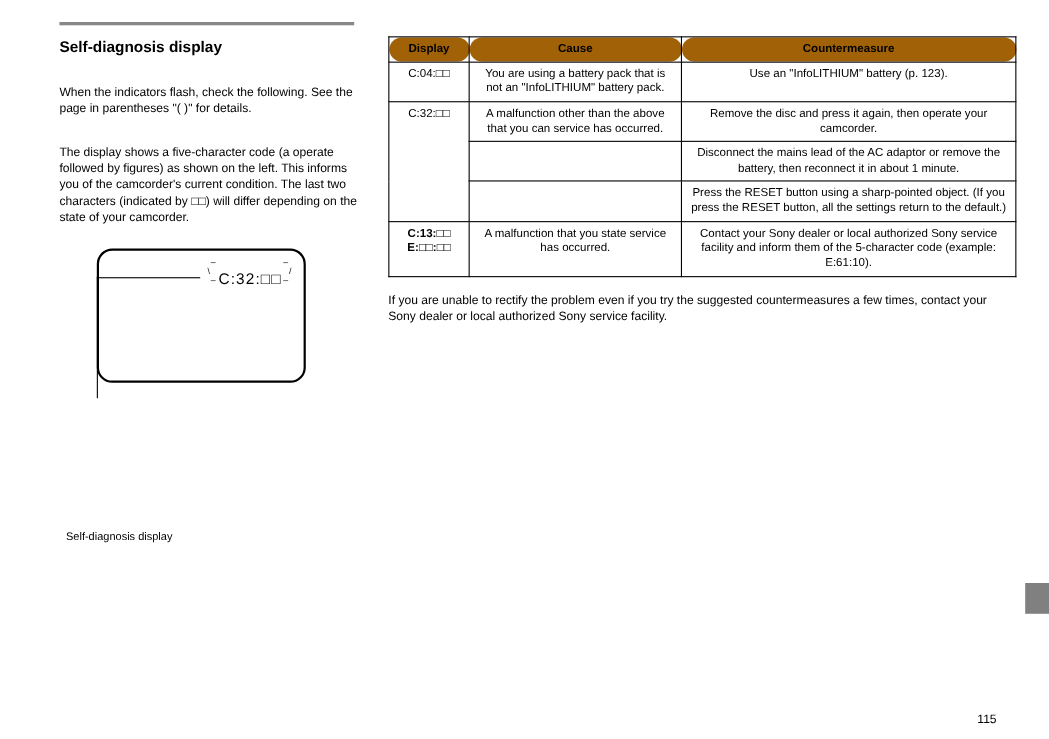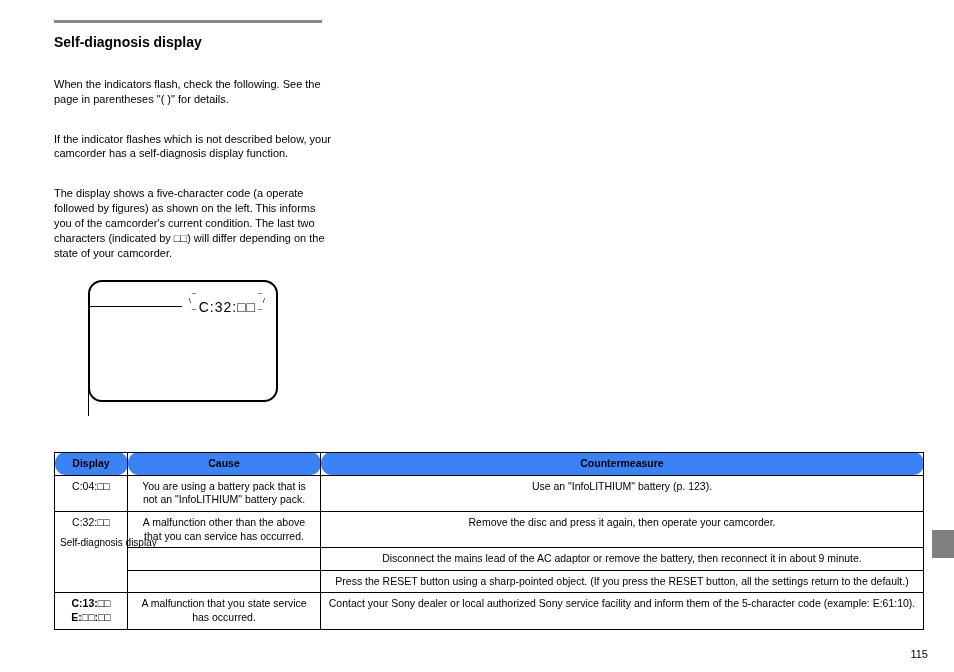--- a/index.html
+++ b/index.html
@@ -16,22 +16,21 @@
   .page {
     padding: 20px 30px 20px 54px;
   }
   .top-rule {
     border-top: 3px solid #888;
     width: 268px;
     margin-bottom: 10px;
   }
   .layout {
     display: flex;
-    gap: 36px;
-    flex-direction: column;
+    gap: 19px;
   }
   .left-col {
     width: 280px;
     flex-shrink: 0;
     font-size: 11px;
     line-height: 1.35;
   }
   .right-col {
     flex: 1;
   }
@@ -95,52 +94,51 @@
     font-size: 10.5px;
   }
   table.codes th, table.codes td {
     border: 1px solid #000;
     padding: 4px 6px;
     text-align: center;
     vertical-align: top;
     line-height: 1.3;
   }
   table.codes th {
-    background: #3b82f6;
+    background: #a16207;
     font-weight: bold;
     border-radius: 11px;
   }
   table.codes .center {
     text-align: center;
   }
   .side-tab {
     position: absolute;
     right: 0;
     top: 530px;
     width: 22px;
     height: 28px;
     background: #808080;
   }
   .page-num {
     position: absolute;
-    right: 26px;
+    right: 48px;
     bottom: 12px;
     font-size: 11px;
   }
 </style>
 </head>
 <body>
 
 <div class="page">
   <div class="top-rule"></div>
   <div class="layout">
     <div class="left-col">
       <div class="section-title">Self-diagnosis display</div>
       <div class="para">When the indicators flash, check the following. See the page in parentheses "( )" for details.</div>
-      <div class="para">If the indicator flashes which is not described below, your camcorder has a self-diagnosis display function.</div>
       <div class="para">
         <span>The display shows a five-character code (a operate followed by figures) as shown on the left. This informs you of the camcorder's current condition. The last two characters (indicated by </span><span>□□</span><span>) will differ depending on the state of your camcorder.</span>
       </div>
 
       <div class="display-wrap">
         <div class="display-box">
           <div class="display-code">
             <span class="dec" style="left:-10px; top:0px;">\</span>
             <span class="dec" style="left:-7px; top:8px;">–</span>
             <span class="dec" style="left:-7px; top:-8px;">–</span>
@@ -171,32 +169,33 @@
             <td>You are using a battery pack that is not an "InfoLITHIUM" battery pack.</td>
             <td>Use an "InfoLITHIUM" battery (p. 123).</td>
           </tr>
           <tr>
             <td class="center" rowspan="3">C:32:□□</td>
             <td>A malfunction other than the above that you can service has occurred.</td>
             <td>Remove the disc and press it again, then operate your camcorder.</td>
           </tr>
           <tr>
             <td></td>
-            <td>Disconnect the mains lead of the AC adaptor or remove the battery, then reconnect it in about 9 minute.</td>
+            <td>Disconnect the mains lead of the AC adaptor or remove the battery, then reconnect it in about 1 minute.</td>
           </tr>
           <tr>
             <td></td>
             <td>Press the RESET button using a sharp-pointed object. (If you press the RESET button, all the settings return to the default.)</td>
           </tr>
           <tr>
             <td class="center" style="white-space:pre-line;font-weight:bold;">C:13:□□
 E:□□:□□</td>
             <td>A malfunction that you state service has occurred.</td>
             <td>Contact your Sony dealer or local authorized Sony service facility and inform them of the 5-character code (example: E:61:10).</td>
           </tr>
         </tbody>
       </table>
+      <div class="para" style="margin-top:14px; font-size:11px; line-height:1.4;">If you are unable to rectify the problem even if you try the suggested countermeasures a few times, contact your Sony dealer or local authorized Sony service facility.</div>
     </div>
   </div>
 </div>
 
 <div class="side-tab"></div>
 <div class="page-num">115</div>
 
 </body></html>

